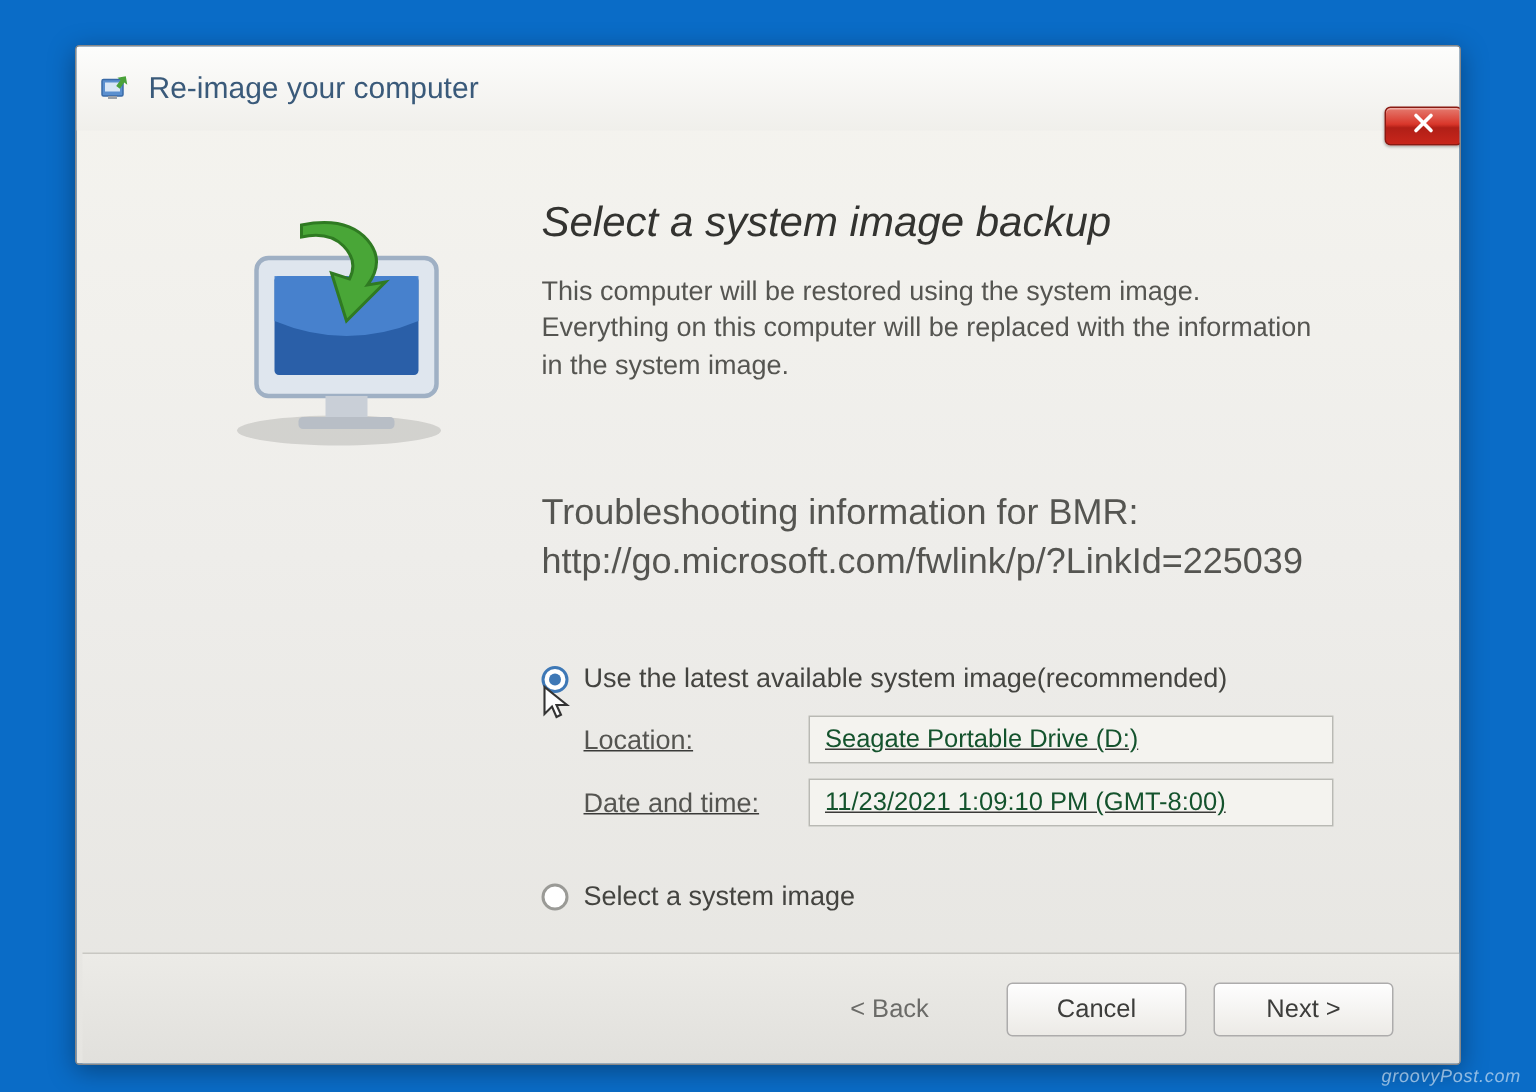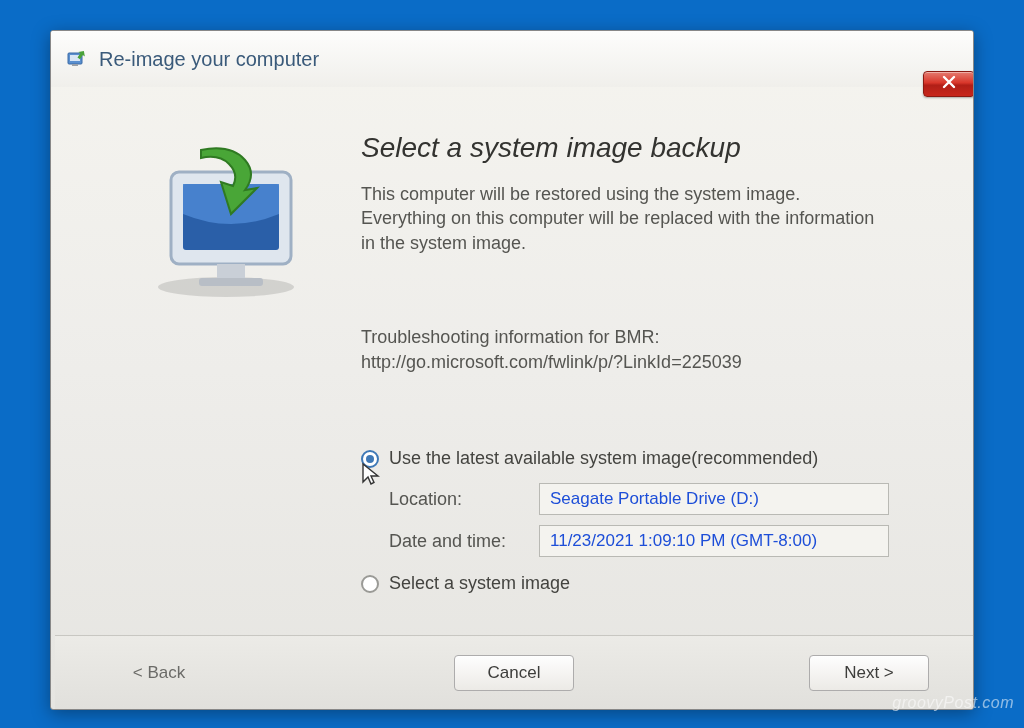--- a/index.html
+++ b/index.html
@@ -78,24 +78,24 @@
       margin-bottom: 18px;
     }
     .descr {
       font-size: 18px;
       color:#555551;
       line-height: 1.35;
       margin-bottom: 70px;
       max-width: 520px;
     }
     .trouble {
-      font-size: 18px;
+      font-size: 24px;
       color:#555551;
       line-height: 1.4;
-      margin-bottom: 73px;
+      margin-bottom: 50px;
     }
     .option-block { margin-bottom: 14px; }
     .radio-row {
       display:flex; align-items:center;
       font-size:18px; color:#444440;
       position: relative;
       margin-bottom: 14px;
     }
     .radio {
       width:18px; height:18px; border:2px solid #3e78b6;
@@ -107,49 +107,50 @@
     .radio.grey { border-color:#9a9a96; }
     .radio .dot { width:8px; height:8px; border-radius:50%; background:#3e78b6; display:none;}
     .radio.selected .dot{ display:block;}
     .cursor {
       position:absolute;
       left: 0px; top: 14px;
       pointer-events:none;
     }
     .fields {
       margin-left: 28px;
-      margin-bottom: 16px;
+      margin-bottom: 36px;
+      text-decoration: underline;
     }
     .field-row {
       display:flex; align-items:center;
       margin-bottom: 10px;
     }
     .field-label {
       width: 150px;
       font-size:18px;
       color:#555551;
     }
     .field-value {
       flex:0 0 350px;
       height: 32px;
       border:1px solid #b9b9b4;
       background:#f4f3ef;
       padding: 4px 10px;
       font-size:17px;
-      color:#1d4ed8;
+      color:#14532d;
       display:flex; align-items:center;
     }
     .footer {
       position:absolute;
       left:4px; right:0; bottom:0;
       height:74px;
       background: linear-gradient(180deg,#ecebe7 0%, #e1e0dc 100%);
       border-top:1px solid #c8c7c2;
       display:flex;
-      justify-content:space-between;
+      justify-content:flex-end;
       align-items:center;
       gap:18px;
       padding: 4px 44px;
     }
     .btn {
       min-width: 120px;
       height: 36px;
       border:1px solid #adacac;
       background: linear-gradient(180deg,#fefefe,#eceae6);
       border-radius:4px;
@@ -160,22 +161,22 @@
       box-shadow: inset 0 1px 0 rgba(255,255,255,0.6);
     }
     .btn.ghost {
       border-color: transparent;
       background: transparent;
       box-shadow:none;
       color:#6b6b68;
     }
     .watermark {
       position:absolute;
-      right:10px; bottom:16px;
-      font-size:16px; color:rgba(255,255,255,0.55);
+      right:10px; bottom:4px;
+      font-size:12px; color:rgba(255,255,255,0.55);
       font-style:italic;
       letter-spacing:0.5px;
       pointer-events:none;
     }
   </style>
 </head>
 <body>
 
 <div class="dialog">
 

